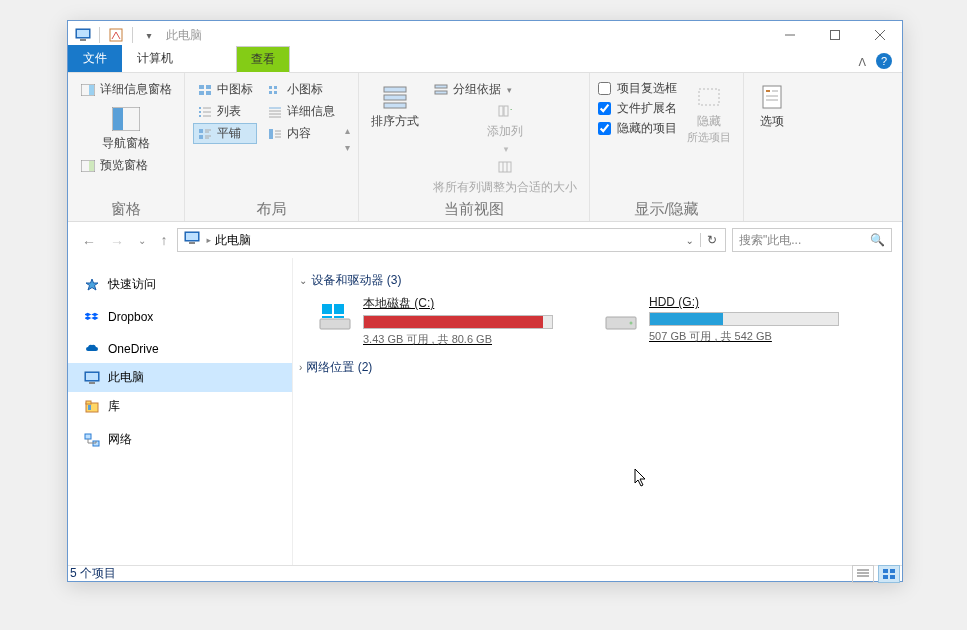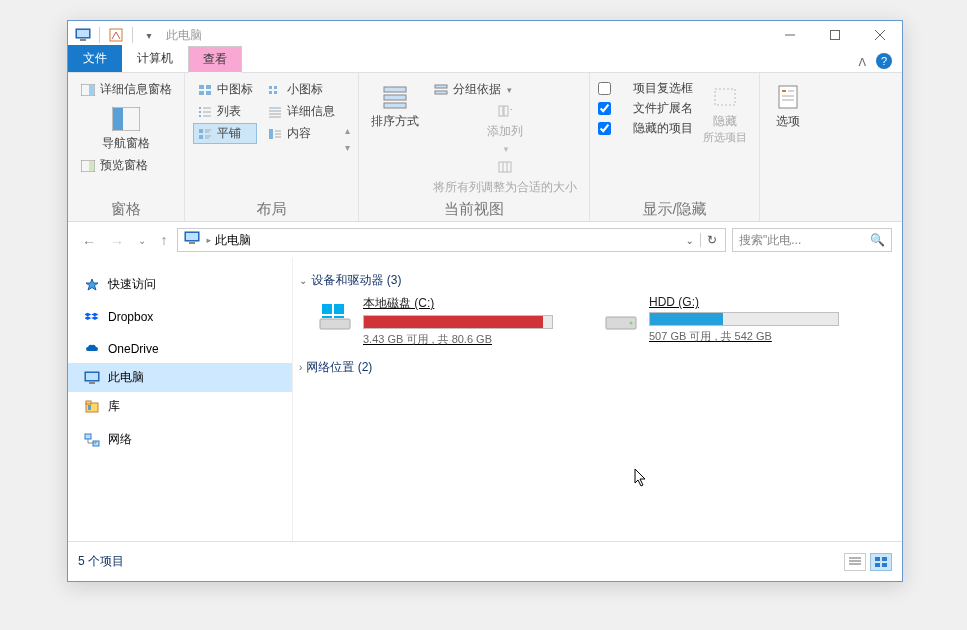--- a/index.html
+++ b/index.html
@@ -12,37 +12,37 @@
     .titlebar .ico { width: 18px; height: 18px; display: flex; align-items: center; justify-content: center; }
     .titlebar .sep { width: 1px; height: 16px; background: #d0d0d0; margin: 0 4px; }
     .titlebar .title-text { margin-left: 8px; font-size: 12px; color: #999; }
     .titlebar .winbtns { margin-left: auto; display: flex; }
     .titlebar .winbtn { width: 45px; height: 28px; display: flex; align-items: center; justify-content: center; color: #666; }
     
     
     .tabs { height: 24px; display: flex; align-items: flex-end; background: #fff; border-bottom: 1px solid #e0e0e0; padding-left: 0; }
     .tab { padding: 4px 14px; font-size: 12px; color: #333; border: 1px solid transparent; cursor: default; }
     .tab.file { background: #1979ca; color: #fff; }
-    .tab.active { background: #f9a8d4; border: 1px solid #ccc; border-bottom: 1px solid #f5f5f5; margin-bottom: -1px; }
+    .tab.active { background: #84cc16; border: 1px solid #ccc; border-bottom: 1px solid #f5f5f5; margin-bottom: -1px; margin-left: 48px; }
     .tabs .collapse { margin-left: auto; padding: 3px 8px; color: #666; font-size: 11px; }
     .tabs .help { width: 16px; height: 16px; border-radius: 50%; background: #1979ca; color:#fff; font-size:11px; display:flex; align-items:center; justify-content:center; margin: 0 10px 3px 2px; }
     
     
     .ribbon { background: #f5f5f5; border-bottom: 1px solid #ddd; display: flex; font-size: 12px; color: #444; }
     .ribbon .group { border-right: 1px solid #e3e3e3; padding: 6px 8px 2px; display: flex; flex-direction: column; }
     .ribbon .group-body { display: flex; gap: 6px; flex: 1; }
     .ribbon .group-label { text-align: center; font-size: 15px; color: #777; margin-top: 2px; }
     .ribbon .rbtn { display: flex; align-items: center; gap: 4px; padding: 2px 4px; white-space: nowrap; }
     .ribbon .rbtn.disabled { color: #aaa; flex-direction: column; }
     .ribbon .rbtn.selected { background: #cde6f7; border: 1px solid #92c0e0; padding: 1px 3px; }
     .ribbon .rico { width: 16px; height: 16px; display: inline-flex; align-items: center; justify-content: center; }
     .ribbon .bigico { width: 32px; height: 32px; display:flex; align-items:center; justify-content:center; }
     .ribbon .vcol { display: flex; flex-direction: column; gap: 1px; }
     .ribbon .vstack { display:flex; flex-direction:column; align-items:center; padding: 2px 4px; }
-    .chk { display:flex; align-items:center; gap:22px; padding:1px 0; }
+    .chk { display:flex; align-items:center; gap:6px; padding:1px 0; }
     .chk input { width:13px; height:13px; }
     
     
     .navrow { height: 36px; display: flex; align-items: center; padding: 0 10px; gap: 6px; background: #fff; }
     .navrow .navbtn { color: #888; padding: 2px 4px; font-size: 14px; }
     .addrbar { flex: 1; height: 24px; border: 1px solid #ccc; display: flex; align-items: center; padding: 0 2px; font-size: 12px; }
     .addrbar .pcico { width: 18px; height: 18px; margin: 0 4px; }
     .addrbar .crumb { padding: 0 4px; }
     .addrbar .addr-end { margin-left:auto; display:flex; align-items:center; }
     .addrbar .dd { color: #666; padding: 0 6px; }
@@ -64,21 +64,21 @@
     .drive { display: flex; gap: 10px; width: 250px; }
     .drive .dico { width: 36px; height: 36px; display:flex; align-items:flex-end; justify-content:center; }
     .drive-info { flex: 1; }
     .drive-name { color: #222; margin-bottom: 3px; }
     .bar { height: 14px; border: 1px solid #bfbfbf; background: #eaeaea; margin-bottom: 3px; position: relative; width: 190px; }
     .bar-fill { height: 100%; background: #26a0da; }
     .bar-fill.danger { background: #d13438; }
     .drive-text { color: #666; font-size: 11px; }
     
     
-    .statusbar { height: 40px; border-top: 1px solid #e0e0e0; display: flex; align-items: center; padding: 0 10px; font-size: 12px; color: #14356a; }
+    .statusbar { height: 16px; border-top: 1px solid #e0e0e0; display: flex; align-items: center; padding: 0 2px; font-size: 12px; color: #14356a; }
     .statusbar .viewbtns { margin-left: auto; display: flex; gap: 4px; }
     .statusbar .vb { width: 22px; height: 18px; border: 1px solid #ccc; display:flex; align-items:center; justify-content:center; font-size:10px; }
     .statusbar .vb.active { background: #cde6f7; border-color:#92c0e0; }
     
     svg { display: block; }
     .cursor { position: absolute; left: 634px; top: 468px; pointer-events: none; }
   </style>
 </head>
 <body>
 

